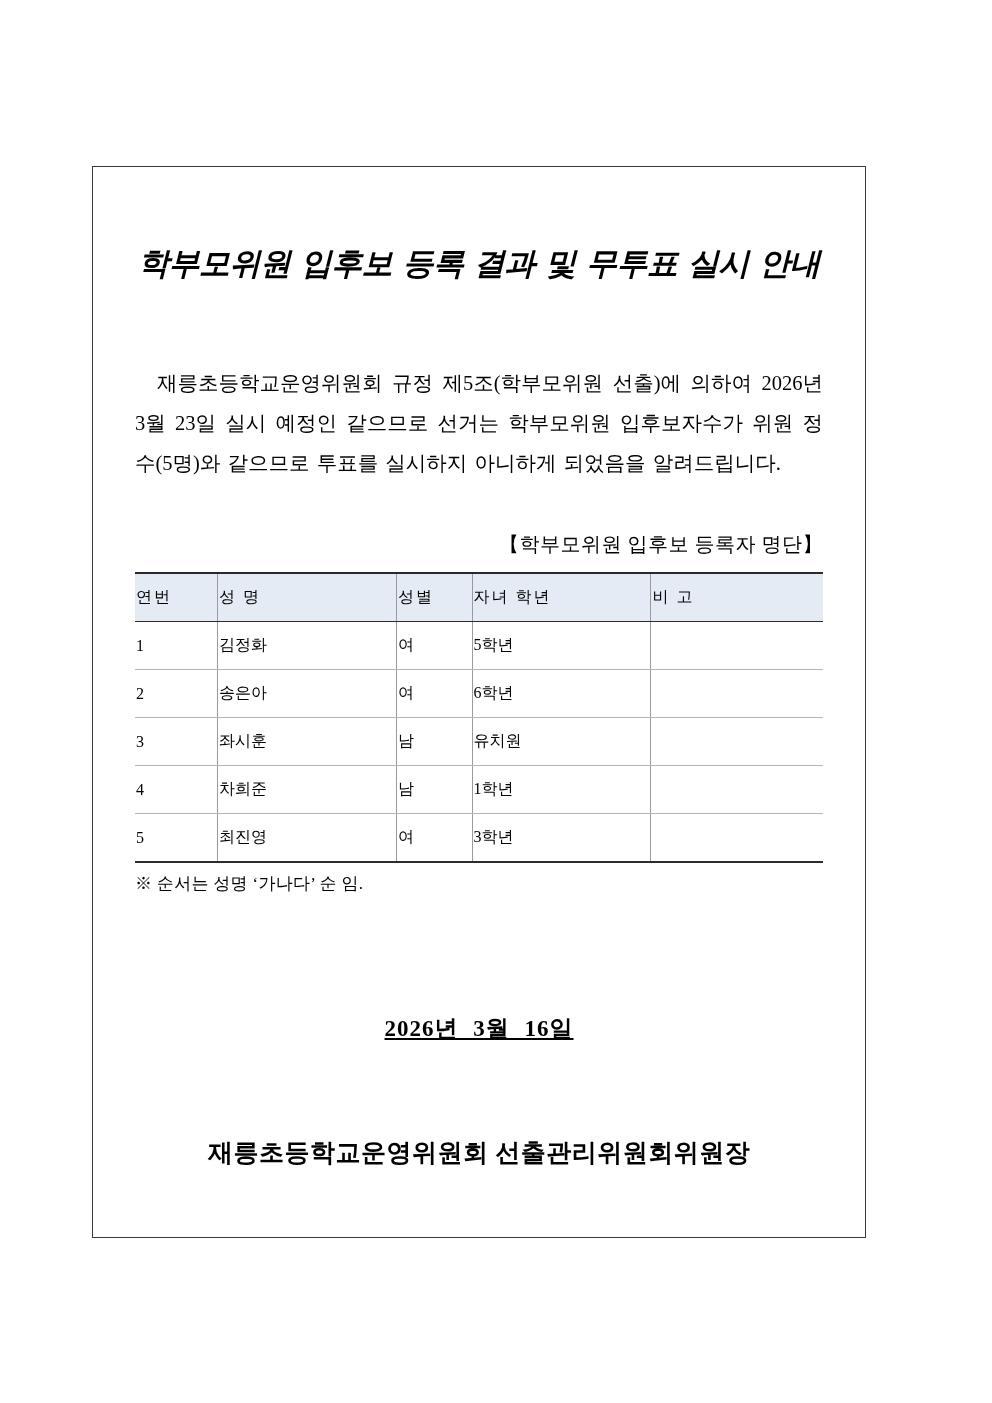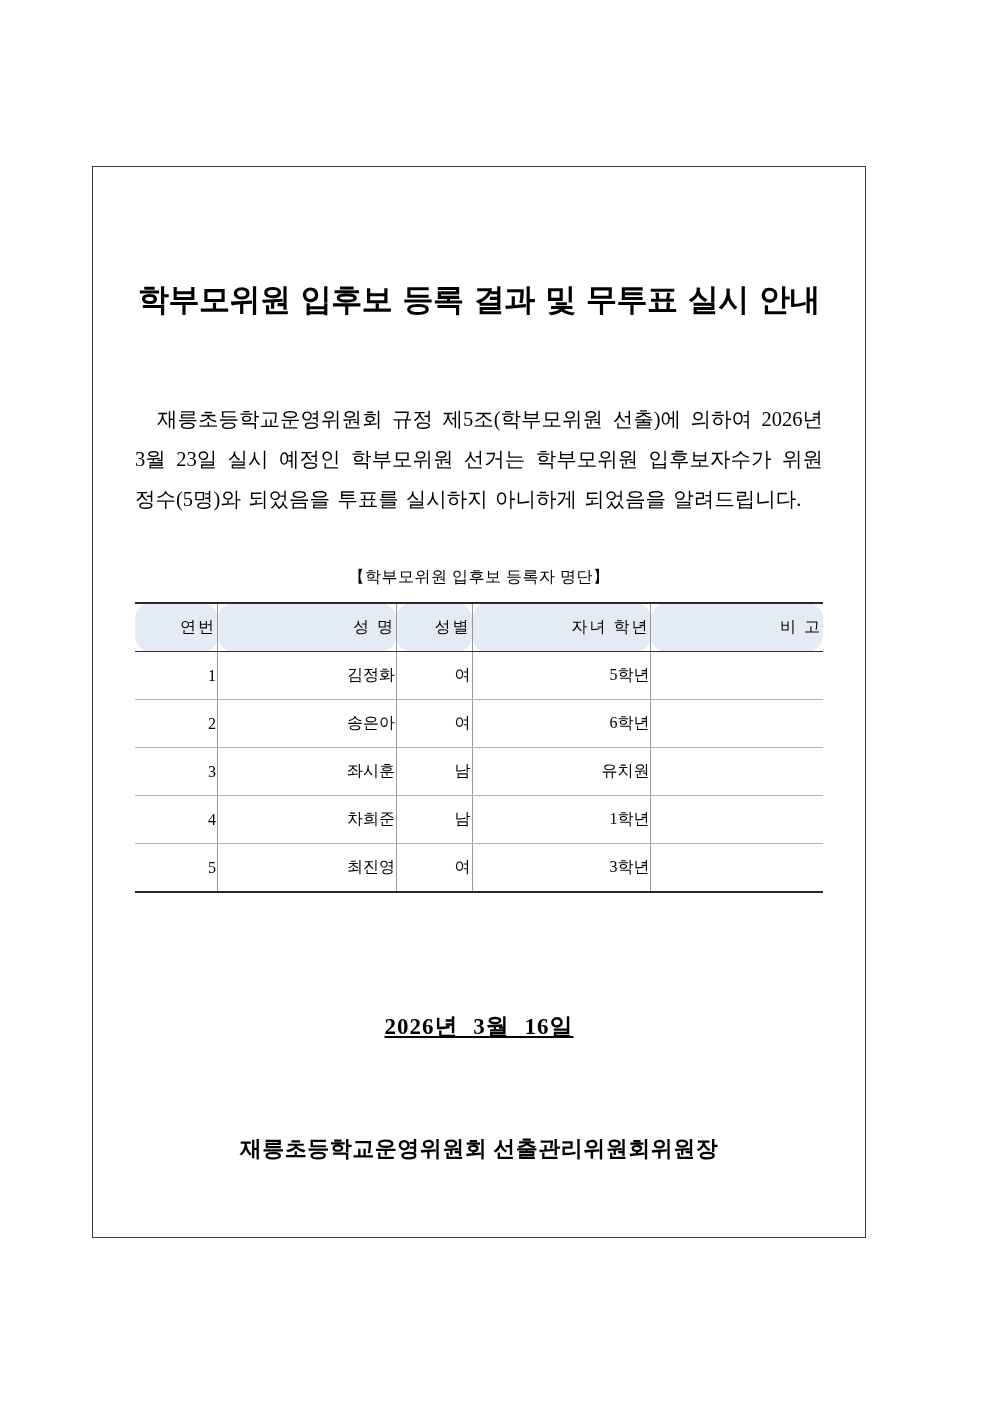--- a/index.html
+++ b/index.html
@@ -28,51 +28,51 @@
     padding: 0 42px;
     box-sizing: border-box;
     height: 100%;
   }
   .doc-title {
     text-align: center;
     font-family: "DejaVu Sans", sans-serif;
     font-weight: bold;
     font-size: 31px;
     letter-spacing: -0.5px;
-    margin-top: 112px;
+    margin-top: 76px;
+    font-style: italic;
   }
   .body-para {
     margin-top: 78px;
     font-size: 20.5px;
     line-height: 40px;
     text-align: justify;
     text-justify: inter-word;
     word-spacing: 2px;
     text-indent: 22px;
   }
   .list-heading {
     margin-top: 48px;
-    text-align: center;
-    font-size: 16px;
+    text-align: right;
+    font-size: 20px;
     letter-spacing: 0.5px;
   }
   table.roster {
     margin-top: 14px;
     width: 100%;
     border-collapse: collapse;
     font-size: 16px;
   }
   table.roster th, table.roster td {
     border-left: 1px solid #9a9a9a;
     border-right: 1px solid #9a9a9a;
-    text-align: right;
+    text-align: left;
     height: 45px;
     vertical-align: middle;
     font-weight: normal;
-    border-radius: 16px;
   }
   table.roster tr.head th {
     background: #e4ebf4;
     border-top: 2px solid #2b2b2b;
     border-bottom: 1px solid #2b2b2b;
     font-size: 16px;
     letter-spacing: 2px;
   }
   table.roster tbody tr td {
     border-bottom: 1px solid #b5b5b5;
@@ -97,34 +97,34 @@
     text-align: center;
     font-size: 23px;
     font-weight: bold;
     letter-spacing: 1px;
     word-spacing: 8px;
     text-decoration: underline;
   }
   .signature-line {
     margin-top: 92px;
     text-align: center;
-    font-size: 22px;
+    font-size: 25px;
     font-weight: bold;
     letter-spacing: 0.5px;
   }
 </style>
 </head>
 <body>
 
 <div class="page">
   <div class="inner">
 
     <div class="doc-title">학부모위원 입후보 등록 결과 및 무투표 실시 안내</div>
 
-    <div class="body-para">재릉초등학교운영위원회 규정 제5조(학부모위원 선출)에 의하여 2026년 3월 23일 실시 예정인 학부모위원 선거는 학부모위원 입후보자수가 위원 정수(5명)와 되었음을 투표를 실시하지 아니하게 되었음을 알려드립니다.</div>
+    <div class="body-para">재릉초등학교운영위원회 규정 제5조(학부모위원 선출)에 의하여 2026년 3월 23일 실시 예정인 같으므로 선거는 학부모위원 입후보자수가 위원 정수(5명)와 같으므로 투표를 실시하지 아니하게 되었음을 알려드립니다.</div>
 
     <div class="list-heading">【학부모위원 입후보 등록자 명단】</div>
 
     <table class="roster">
       <thead>
         <tr class="head">
           <th class="col-no">연번</th>
           <th class="col-name">성  명</th>
           <th class="col-sex">성별</th>
           <th class="col-grade">자녀 학년</th>
@@ -163,19 +163,20 @@
         <tr>
           <td>5</td>
           <td>최진영</td>
           <td>여</td>
           <td>3학년</td>
           <td></td>
         </tr>
       </tbody>
     </table>
 
+    <div class="note-line">※ 순서는 성명 ‘가나다’ 순 임.</div>
 
     <div class="date-line">2026년   3월   16일</div>
 
     <div class="signature-line">재릉초등학교운영위원회 선출관리위원회위원장</div>
 
   </div>
 </div>
 
 </body></html>

